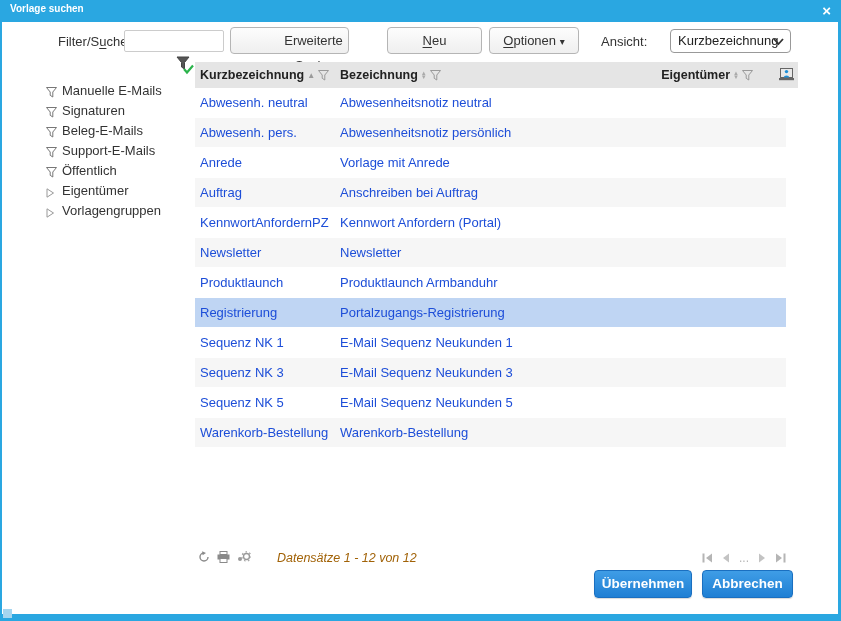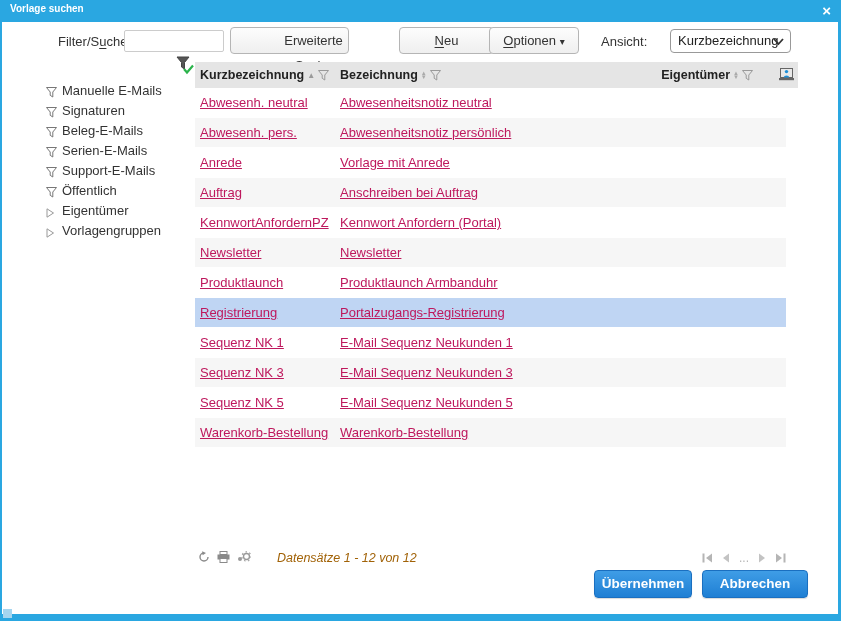--- a/index.html
+++ b/index.html
@@ -12,21 +12,21 @@
   .titlebar { position:absolute; top:0; left:-2px; width:843px; height:22px; background:var(--blue); }
   .titlebar .title { position:absolute; left:10px; top:3px; color:#fff; font-size:10px; font-weight:bold; }
   .close-x { position:absolute; right:12px; top:2px; color:#fff; font-size:15px; font-weight:bold; cursor:pointer; }
 
   
   .lbl { font-size:13px; color:#333; }
   .filter-label { position:absolute; left:56px; top:34px; }
   .filter-input { position:absolute; left:122px; top:30px; width:100px; height:22px; border:1px solid #ccc; border-radius:2px; font-size:13px; padding:0 4px; background:#fff; }
   .btn-gray { position:absolute; height:27px; background:linear-gradient(#fdfdfd,#efefef); border:1px solid #b5b5b5; border-radius:4px; font-size:13px; color:#333; text-align:center; line-height:25px; cursor:pointer; }
   .btn-adv { left:228px; top:27px; width:119px;padding-left:48px; }
-  .btn-new { left:385px; top:27px; width:95px;margin-left:12px; }
+  .btn-new { left:385px; top:27px; width:95px; }
   .btn-opt { left:487px; top:27px; width:90px; }
   .caret { font-size:10px; color:#333; }
   .view-label { position:absolute; left:599px; top:34px; }
   .view-select { position:absolute; left:668px; top:29px; width:121px; height:24px; border:1px solid #999; border-radius:4px; background:#fff; font-size:13px; color:#222; line-height:22px; padding-left:7px; cursor:pointer; }
   .view-select svg { position:absolute; right:6px; top:8px; }
   u { text-underline-offset:2px; }
 
   
   .tree { position:absolute; left:44px; top:78px; }
   .tree-item { display:flex; align-items:flex-end; height:20px; font-size:13px; color:#333; cursor:pointer; white-space:nowrap; }
@@ -39,38 +39,38 @@
   
   .table { position:absolute; left:193px; top:62px; width:603px; }
   .thead { display:flex; align-items:center; height:26px; background:#e5e5e5; font-size:12.5px; font-weight:bold; color:#222; position:relative; }
   .th { display:flex; align-items:center; gap:3px; }
   .th1 { width:145px; padding-left:5px; }
   .th3 { margin-left:auto; margin-right:45px; }
   .sort-asc { color:#9a9a9a; font-size:8px; }
   .sort-both { display:inline-flex; flex-direction:column; line-height:4px; font-size:6px; color:#aaa; }
   .owner-view { position:absolute; right:4px; top:6px; }
   .tbody { width:591px; }
-  .t-row { display:flex; height:30px; align-items:center; font-size:13px; color:#be185d; cursor:pointer; border-bottom:1px solid #fff;text-decoration:underline; }
+  .t-row { display:flex; height:30px; align-items:center; font-size:13px; color:#1d4ed8; cursor:pointer; border-bottom:1px solid #fff; }
   div.t-row:nth-of-type(even) { background:#f6f6f6; }
   div.t-row.selected { background:var(--sel); }
   .c1 { width:145px; padding-left:5px; }
   .c2 { flex:1; }
   .c3 { width:40px; }
 
   
   .foot-icons { position:absolute; left:196px; top:551px; display:flex; gap:7px; align-items:center; }
   .foot-icons span { cursor:pointer; display:inline-flex; }
   .record-info { position:absolute; left:275px; top:551px; font-size:12.5px; font-style:italic; color:#a16207; }
   .pager { position:absolute; left:700px; top:551px; display:flex; gap:9px; align-items:center; color:#b5b5b5; font-size:12px; }
   .pager span { cursor:pointer; display:inline-flex; }
 
   
   .btn-blue { position:absolute; height:28px; top:570px; background:linear-gradient(#3f9de6,#1f7fd4); border:1px solid #1a6fc0; border-radius:4px; color:#fff; font-size:13.5px; font-weight:bold; text-align:center; line-height:26px; cursor:pointer; box-shadow:0 1px 1px rgba(0,0,0,0.15); }
   .btn-apply { left:592px; width:98px; }
-  .btn-cancel { left:700px; width:106px; }
+  .btn-cancel { left:700px; width:91px; }
 
   .bottombar { position:absolute; left:-2px; bottom:0; width:843px; height:7px; background:var(--blue); }
   .resize-handle { position:absolute; left:1px; bottom:3px; width:9px; height:9px; background:#a5d5ef; }
 </style>
 </head>
 <body>
 
 <div class="dialog">
 
   <div class="titlebar">
@@ -116,29 +116,20 @@
       <div class="tree-item type-filter">
         <span class="tree-icon">
           <svg class="i-filter" width="11" height="11" viewBox="0 0 11 11">
             <path d="M0.5 0.5 H10.5 L6.8 5 V10 L4.2 8.3 V5 Z" fill="none" stroke="#777" stroke-width="1"></path>
           </svg>
 
         </span>
         <span class="tree-label">Beleg-E-Mails</span>
       </div>
 
-      <div class="tree-item type-filter">
-        <span class="tree-icon">
-          <svg class="i-filter" width="11" height="11" viewBox="0 0 11 11">
-            <path d="M0.5 0.5 H10.5 L6.8 5 V10 L4.2 8.3 V5 Z" fill="none" stroke="#777" stroke-width="1"></path>
-          </svg>
-
-        </span>
-        <span class="tree-label">Serien-E-Mails</span>
-      </div>
 
       <div class="tree-item type-filter">
         <span class="tree-icon">
           <svg class="i-filter" width="11" height="11" viewBox="0 0 11 11">
             <path d="M0.5 0.5 H10.5 L6.8 5 V10 L4.2 8.3 V5 Z" fill="none" stroke="#777" stroke-width="1"></path>
           </svg>
 
         </span>
         <span class="tree-label">Support-E-Mails</span>
       </div>

